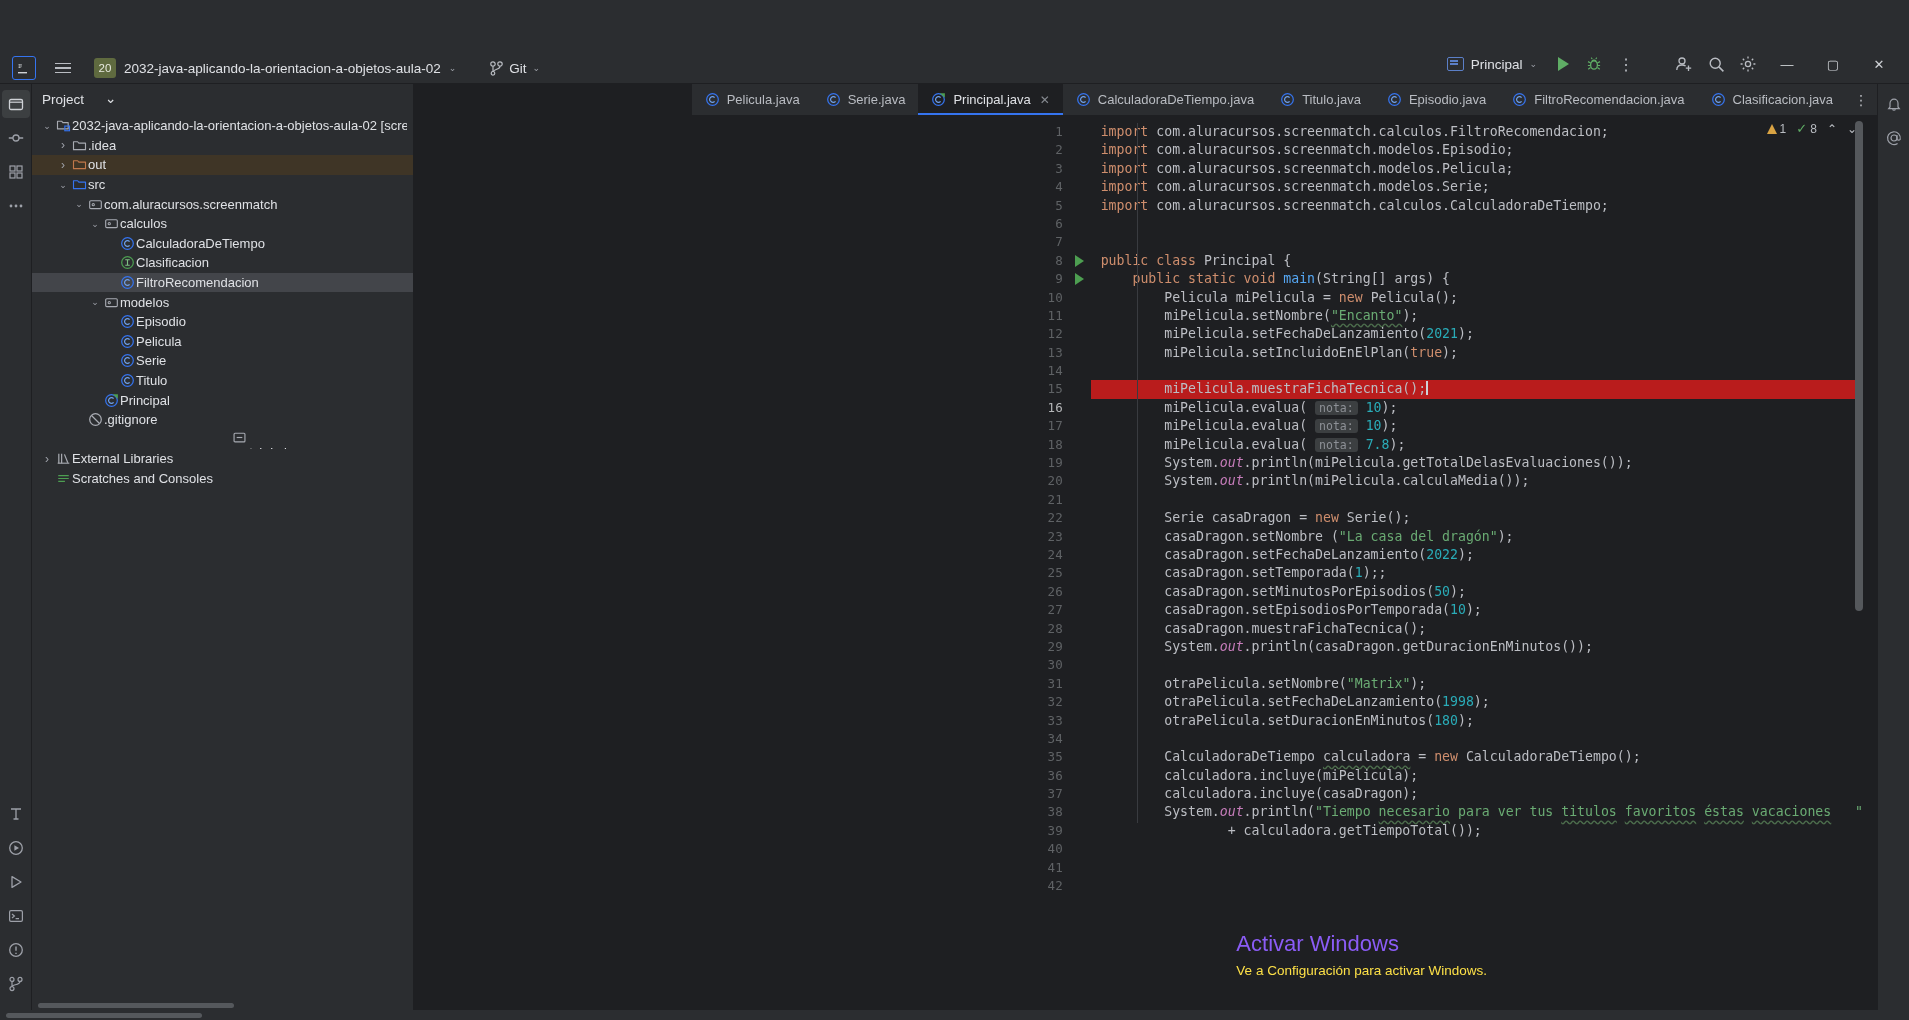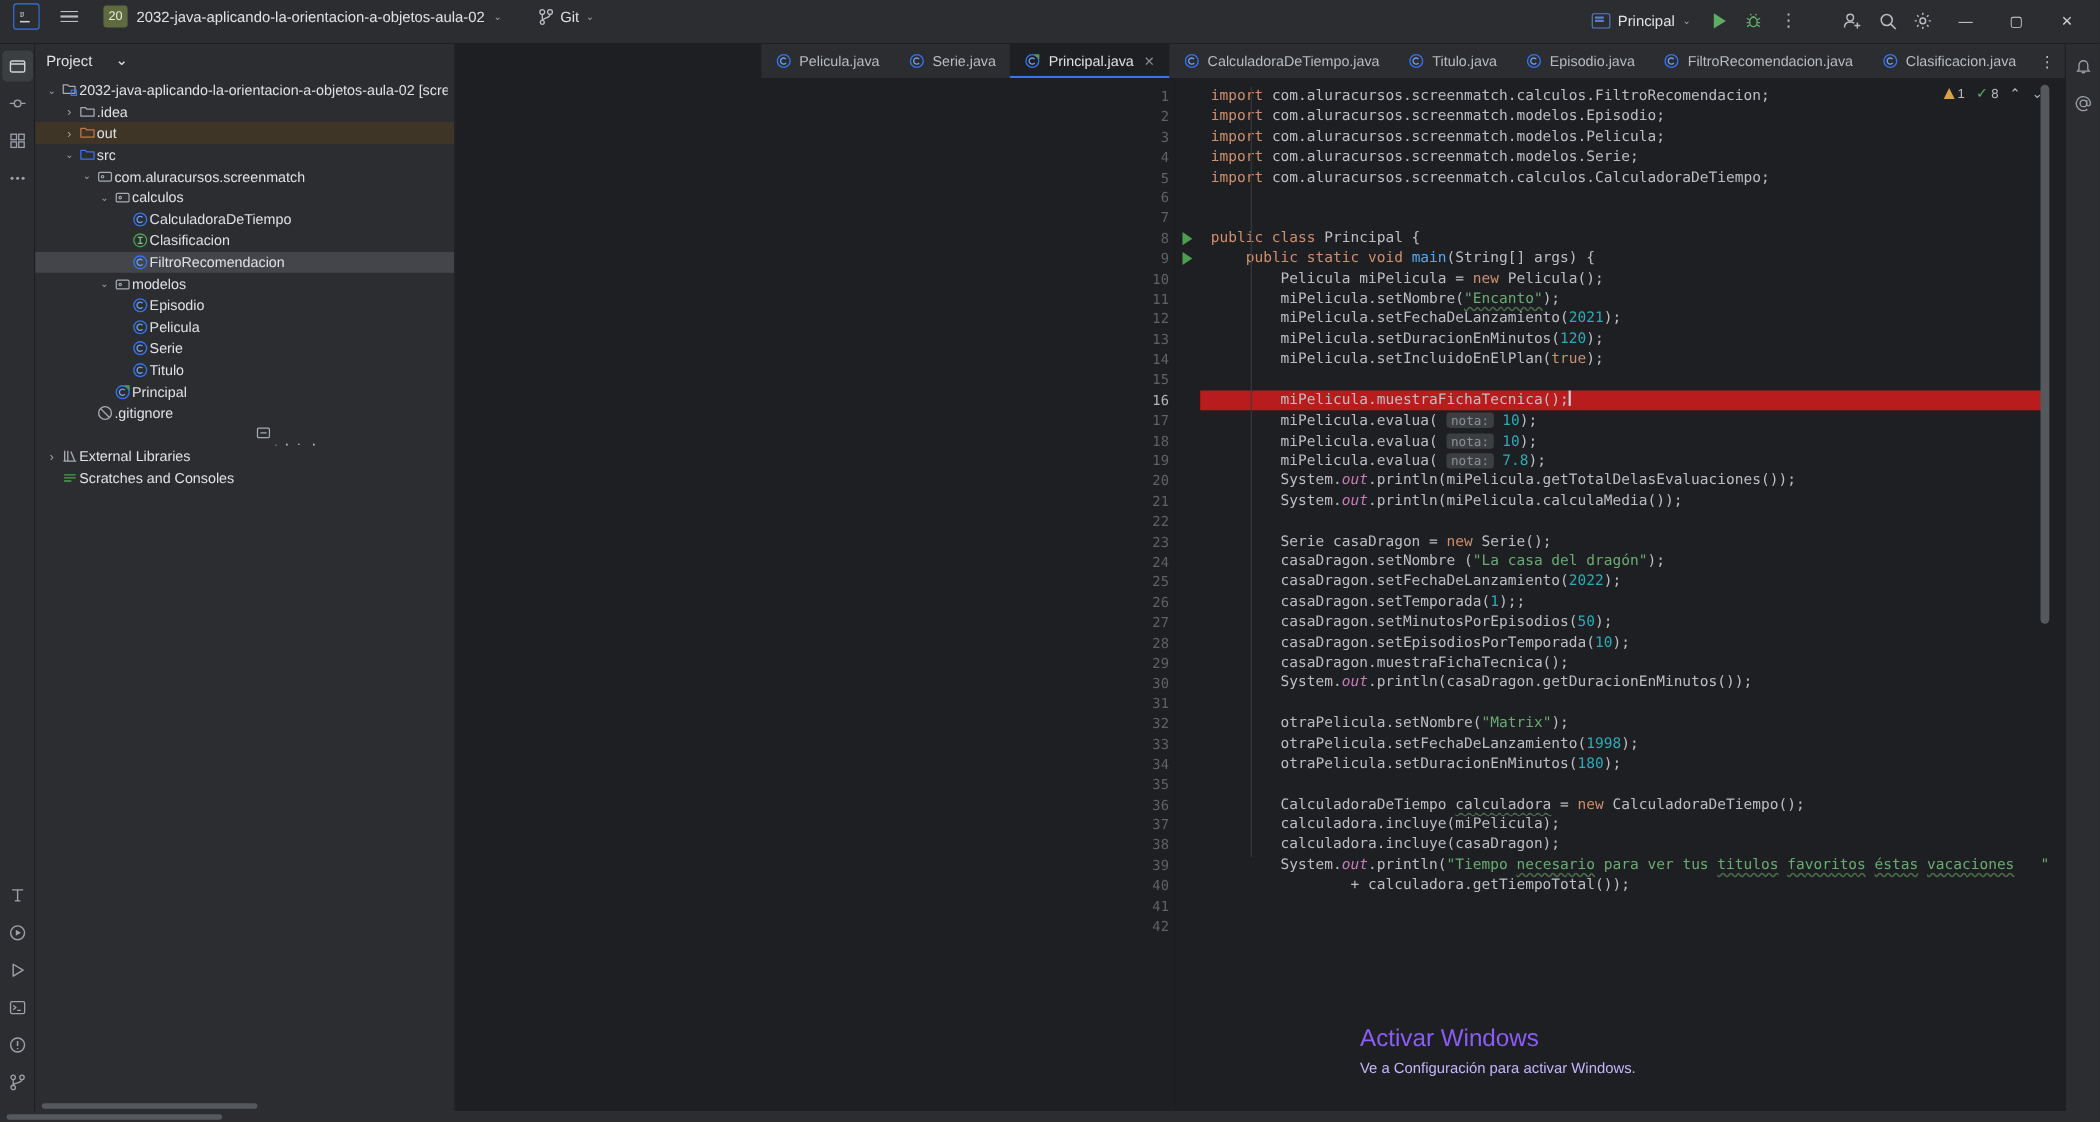--- a/index.html
+++ b/index.html
@@ -7,22 +7,22 @@
     width: 1909px; height: 1020px;
     background: #2b2d30;
     font-family: "Liberation Sans", sans-serif;
     overflow: hidden;
     color: #dfe1e5;
   }
   .app { position: relative; width: 1909px; height: 1020px; display: flex; flex-direction: column; }
 
   
   .topbar {
-    height: 40px; background: #2b2d30; display: flex; align-items: flex-start;
-    flex: none; padding: 0 6px; border-bottom: 1px solid #1e1f22;
+    height: 40px; background: #2b2d30; display: flex; align-items: flex-end;
+    flex: none; padding: 0 6px; border-bottom: 1px solid #1e1f22; margin-top: 44px;
   }
   .tb-left { display: flex; align-items: center; gap: 2px; }
   .ij-logo {
     width: 24px; height: 24px; margin: 0 8px 0 6px;
     border: 1.5px solid #3574f0; border-radius: 3px;
     display: flex; align-items: center; justify-content: center;
     font-size: 10px; color: #cfd2d6; font-family: "Liberation Serif", serif;
     letter-spacing: -1px;
   }
   .burger { width: 34px; height: 30px; display: flex; flex-direction: column;
@@ -164,21 +164,21 @@
   .check { color: #5fad65; font-size: 13px; }
 
   
   .rrail { width: 32px; background: #2b2d30; flex: none; border-left: 1px solid #1e1f22;
     display: flex; flex-direction: column; align-items: center; padding-top: 6px; }
 
   
   .watermark { position: absolute; right: 390px; bottom: 32px; color: #a8aab0;
     text-align: left; pointer-events: none; }
   .wm1 { font-size: 22px; color: #8b5cf6; }
-  .wm2 { font-size: 13.5px; color: #c4b5fd; margin-top: 6px; }
+  .wm2 { font-size: 13.5px; color: #fde047; margin-top: 6px; }
 
   
   .bottomstrip { height: 10px; background: #2b2d30; flex: none;
     display: flex; align-items: center; position: relative; }
   .bs-seg { position: absolute; height: 5px; background: #55585c; border-radius: 3px; }
 </style>
 </head>
 <body>
 
 <div class="app">
@@ -726,21 +726,20 @@
             <div class="cline"><span class="kw">import </span><span>com.aluracursos.screenmatch.modelos.Pelicula;</span></div>
             <div class="cline"><span class="kw">import </span><span>com.aluracursos.screenmatch.modelos.Serie;</span></div>
             <div class="cline"><span class="kw">import </span><span>com.aluracursos.screenmatch.calculos.CalculadoraDeTiempo;</span></div>
             <div class="cline"></div>
             <div class="cline"></div>
             <div class="cline"><span class="kw">public class </span><span>Principal {</span></div>
             <div class="cline"><span>    </span><span class="kw">public static void </span><span class="mth">main</span><span>(String[] args) {</span></div>
             <div class="cline"><span>        Pelicula miPelicula = </span><span class="kw">new </span><span>Pelicula();</span></div>
             <div class="cline"><span>        miPelicula.setNombre(</span><span class="str typo">"Encanto"</span><span>);</span></div>
             <div class="cline"><span>        miPelicula.setFechaDeLanzamiento(</span><span class="num">2021</span><span>);</span></div>
-            <div class="cline"><span>        miPelicula.setDuracionEnMinutos(</span><span class="num">120</span><span>);</span></div>
             <div class="cline"><span>        miPelicula.setIncluidoEnElPlan(</span><span class="kw">true</span><span>);</span></div>
             <div class="cline"></div>
             <div class="cline cur"><span>        miPelicula.muestraFichaTecnica();</span><span class="caret"></span></div>
             <div class="cline"><span>        miPelicula.evalua( </span><span class="hint">nota:</span><span> </span><span class="num">10</span><span>);</span></div>
             <div class="cline"><span>        miPelicula.evalua( </span><span class="hint">nota:</span><span> </span><span class="num">10</span><span>);</span></div>
             <div class="cline"><span>        miPelicula.evalua( </span><span class="hint">nota:</span><span> </span><span class="num">7.8</span><span>);</span></div>
             <div class="cline"><span>        System.</span><span class="stat">out</span><span>.println(miPelicula.getTotalDelasEvaluaciones());</span></div>
             <div class="cline"><span>        System.</span><span class="stat">out</span><span>.println(miPelicula.calculaMedia());</span></div>
             <div class="cline"></div>
             <div class="cline"><span>        Serie casaDragon = </span><span class="kw">new </span><span>Serie();</span></div>

